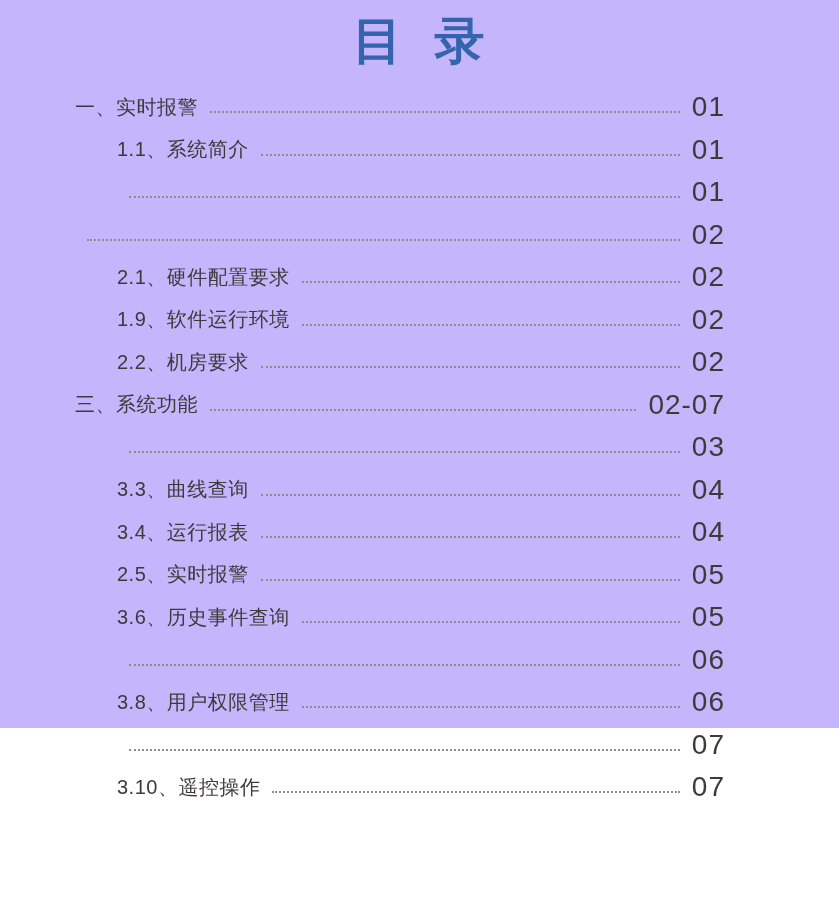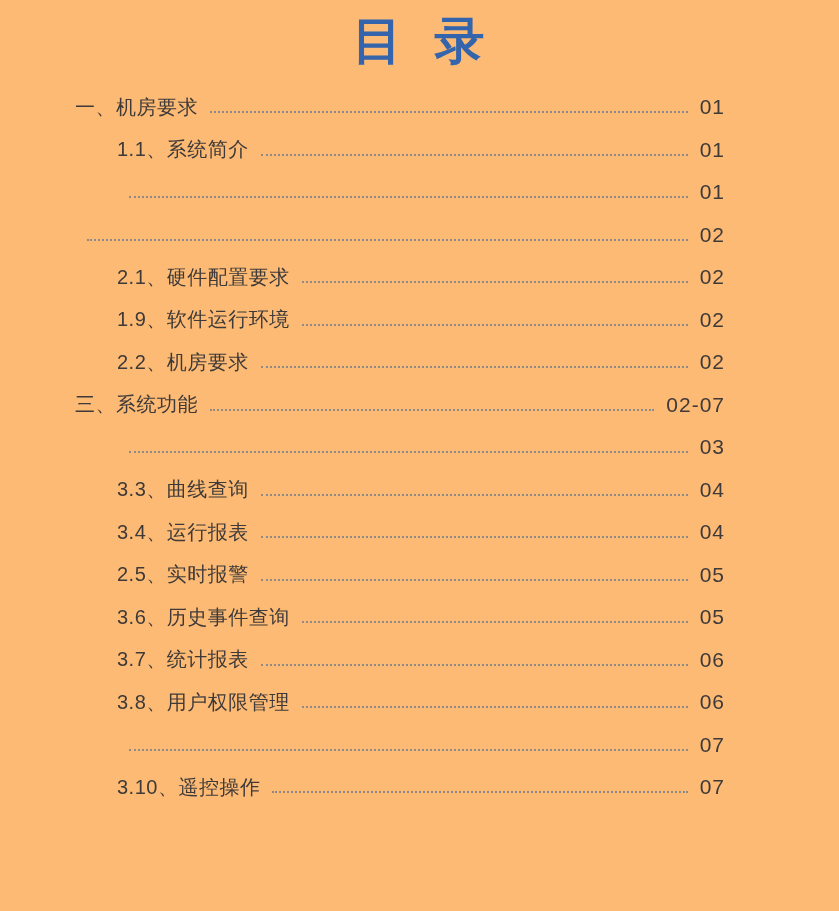--- a/index.html
+++ b/index.html
@@ -9,22 +9,22 @@
   }
   body {
     width: 839px;
     height: 911px;
     overflow: hidden;
     font-family: "Liberation Sans", "DejaVu Sans", sans-serif;
     color: #3e3a39;
   }
   .page {
     width: 839px;
-    height: 911px;
-    background: #fdba74;
+    height: 728px;
+    background: #c4b5fd;
     box-sizing: border-box;
   }
   .doc-title {
     padding-top: 12px;
     height: 58px;
     line-height: 58px;
     text-align: center;
     font-size: 50px;
     font-weight: bold;
     color: #3464ac;
@@ -56,36 +56,36 @@
     flex: 1 1 auto;
     height: 0;
     border-bottom: 2px dotted #8f8a88;
     margin-left: 12px;
     margin-right: 12px;
     transform: translateY(5px);
   }
   .toc-page {
     flex: 0 0 auto;
     white-space: nowrap;
-    font-size: 21px;
+    font-size: 28px;
     color: #3e3a39;
     letter-spacing: 1px;
   }
 </style>
 </head>
 <body>
 
 <div class="page">
 
   <div class="doc-title">目 录</div>
 
   <div class="toc">
 
     <div class="toc-row lvl1">
-      <span class="toc-label">一、机房要求</span>
+      <span class="toc-label">一、实时报警</span>
       <span class="toc-leader"></span>
       <span class="toc-page">01</span>
     </div>
 
     <div class="toc-row lvl2">
       <span class="toc-label">1.1、系统简介</span>
       <span class="toc-leader"></span>
       <span class="toc-page">01</span>
     </div>
 
@@ -147,21 +147,20 @@
       <span class="toc-page">05</span>
     </div>
 
     <div class="toc-row lvl2">
       <span class="toc-label">3.6、历史事件查询</span>
       <span class="toc-leader"></span>
       <span class="toc-page">05</span>
     </div>
 
     <div class="toc-row lvl2">
-      <span class="toc-label">3.7、统计报表</span>
       <span class="toc-leader"></span>
       <span class="toc-page">06</span>
     </div>
 
     <div class="toc-row lvl2">
       <span class="toc-label">3.8、用户权限管理</span>
       <span class="toc-leader"></span>
       <span class="toc-page">06</span>
     </div>
 

